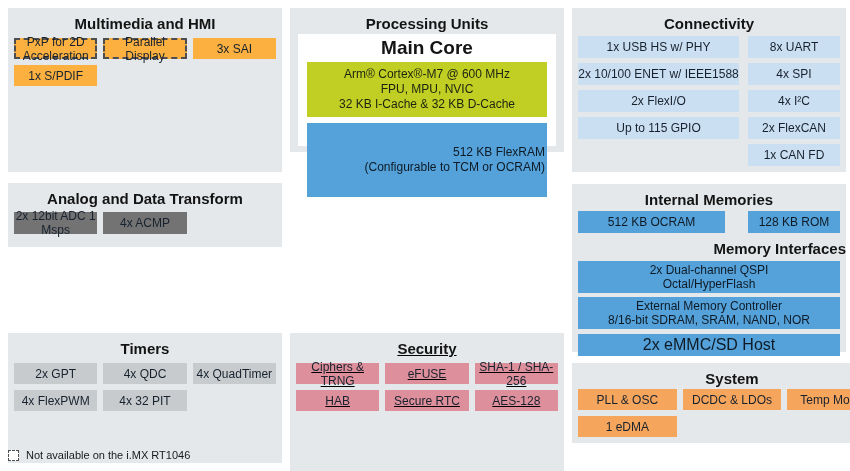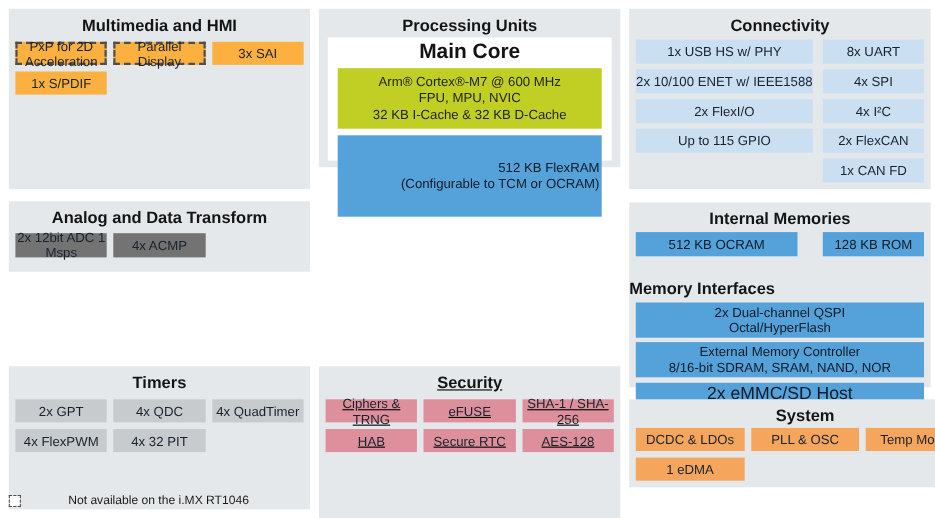--- a/index.html
+++ b/index.html
@@ -41,34 +41,34 @@
   .cpu-blk span, .flexram-blk span, .m2 span { display:block; }
 
   
   .conn-grid { display:grid; grid-template-columns:1fr 92px; column-gap:9px; row-gap:5px; padding:4px 6px 0; }
   .conn-grid .blk { height:22px; }
   .col1 { grid-column:1; } .col2 { grid-column:2; }
 
   
   #memories .mem-row { display:grid; grid-template-columns:1fr 92px; column-gap:23px; padding:3px 6px 0; }
   #memories .mem-row .blk { height:22px; }
-  #memories .sub-title { text-align:left; font-weight:bold; font-size:15px; color:#141414; margin-top:21px; line-height:17px; }
+  #memories .sub-title { text-align:right; font-weight:bold; font-size:15px; color:#141414; margin-top:7px; line-height:17px; }
   .m2 { margin:4px 6px 0; background:#55A1D9; text-align:center; font-size:12px; line-height:14px; padding:2px 0; color:#0e1b26; }
   .m1 { margin:5px 6px 0; background:#55A1D9; display:flex; align-items:center; justify-content:center;
         height:22px; font-size:16px; color:#0e1b26; }
   #memories .mem-row .mblue { color:#0e1b26; }
 
   #analog .grid2 { padding-top:5px; }
   #analog .blk { height:22px; }
   #system .grid2 { padding-top:2px; }
 
   
   #legend { position:absolute; left:8px; top:449px; display:flex; align-items:center; }
   .legend-box { width:11px; height:11px; border:1px dashed #4e4e50; background:#ffffff; margin-right:7px; flex:0 0 auto; }
-  .legend-text { font-size:11px; color:#1a1a1a;margin-left:36px; }
+  .legend-text { font-size:11px; color:#1a1a1a; }
 </style>
 </head>
 <body>
 
 <div id="board">
 
   <div id="multimedia" class="section">
     <div class="sec-title">Multimedia and HMI</div>
     <div class="grid2">
       <div class="blk amber dashed">PxP for 2D Acceleration</div>
@@ -154,22 +154,22 @@
       <div class="blk pink">SHA-1 / SHA-256</div>
       <div class="blk pink">HAB</div>
       <div class="blk pink">Secure RTC</div>
       <div class="blk pink">AES-128</div>
     </div>
   </div>
 
   <div id="system" class="section">
     <div class="sec-title">System</div>
     <div class="grid2">
+      <div class="blk orange">PLL &amp; OSC</div>
       <div class="blk orange">DCDC &amp; LDOs</div>
-      <div class="blk orange">PLL &amp; OSC</div>
       <div class="blk orange">Temp Monitor</div>
       <div class="blk orange">1 eDMA</div>
     </div>
   </div>
 
   <div id="legend">
     <span class="legend-box"></span>
     <span class="legend-text">Not available on the i.MX RT1046</span>
   </div>
 

